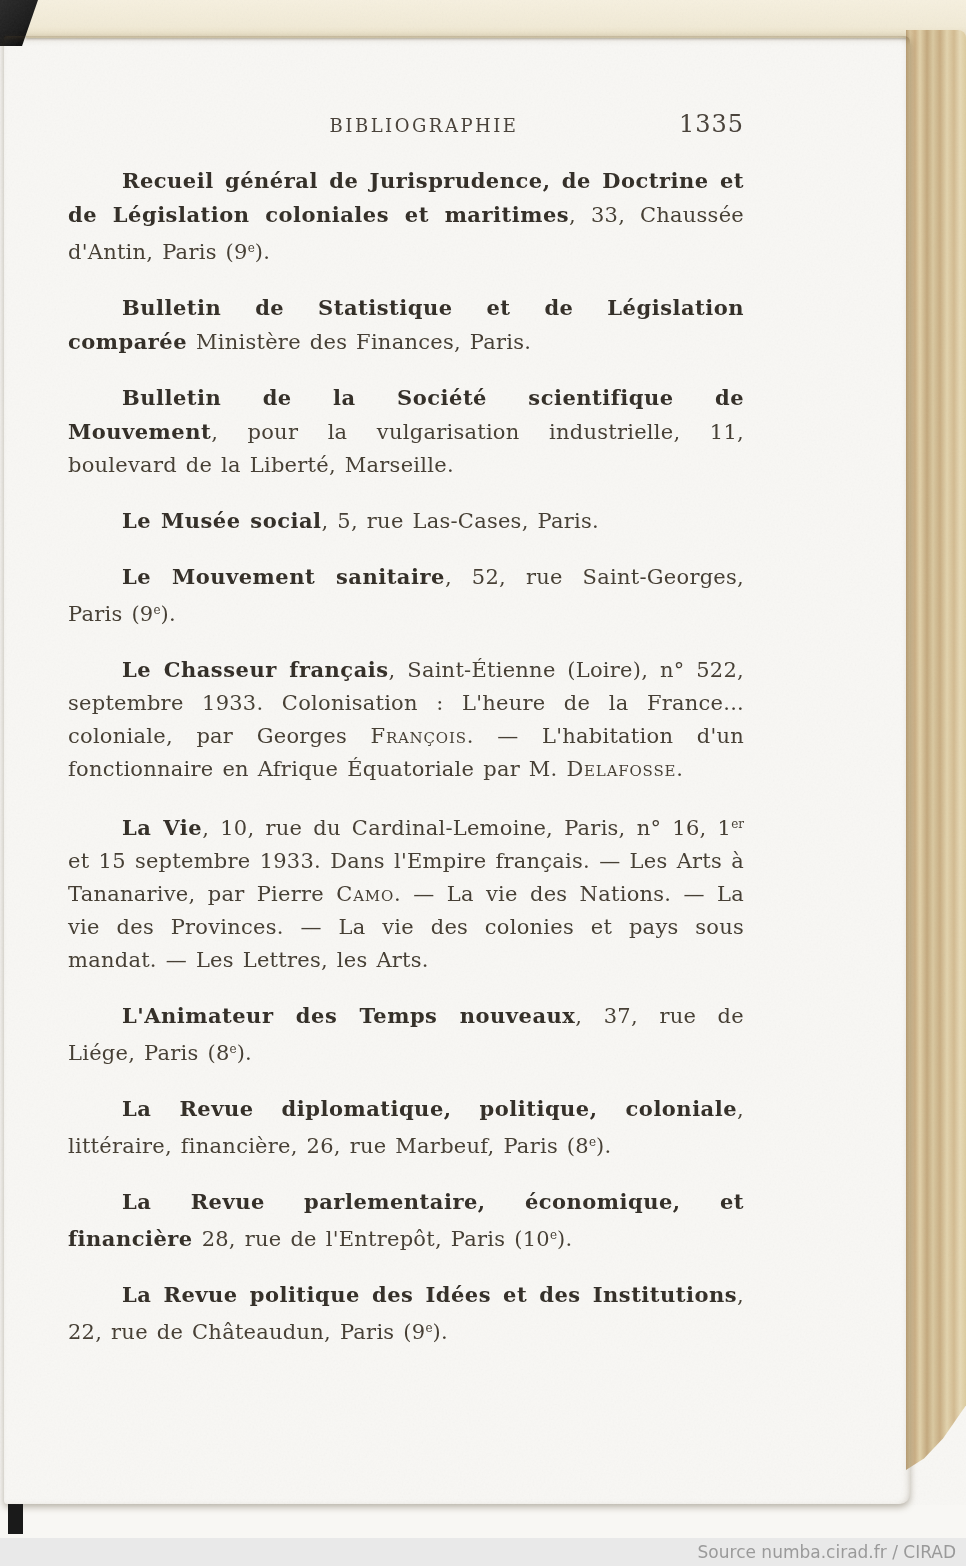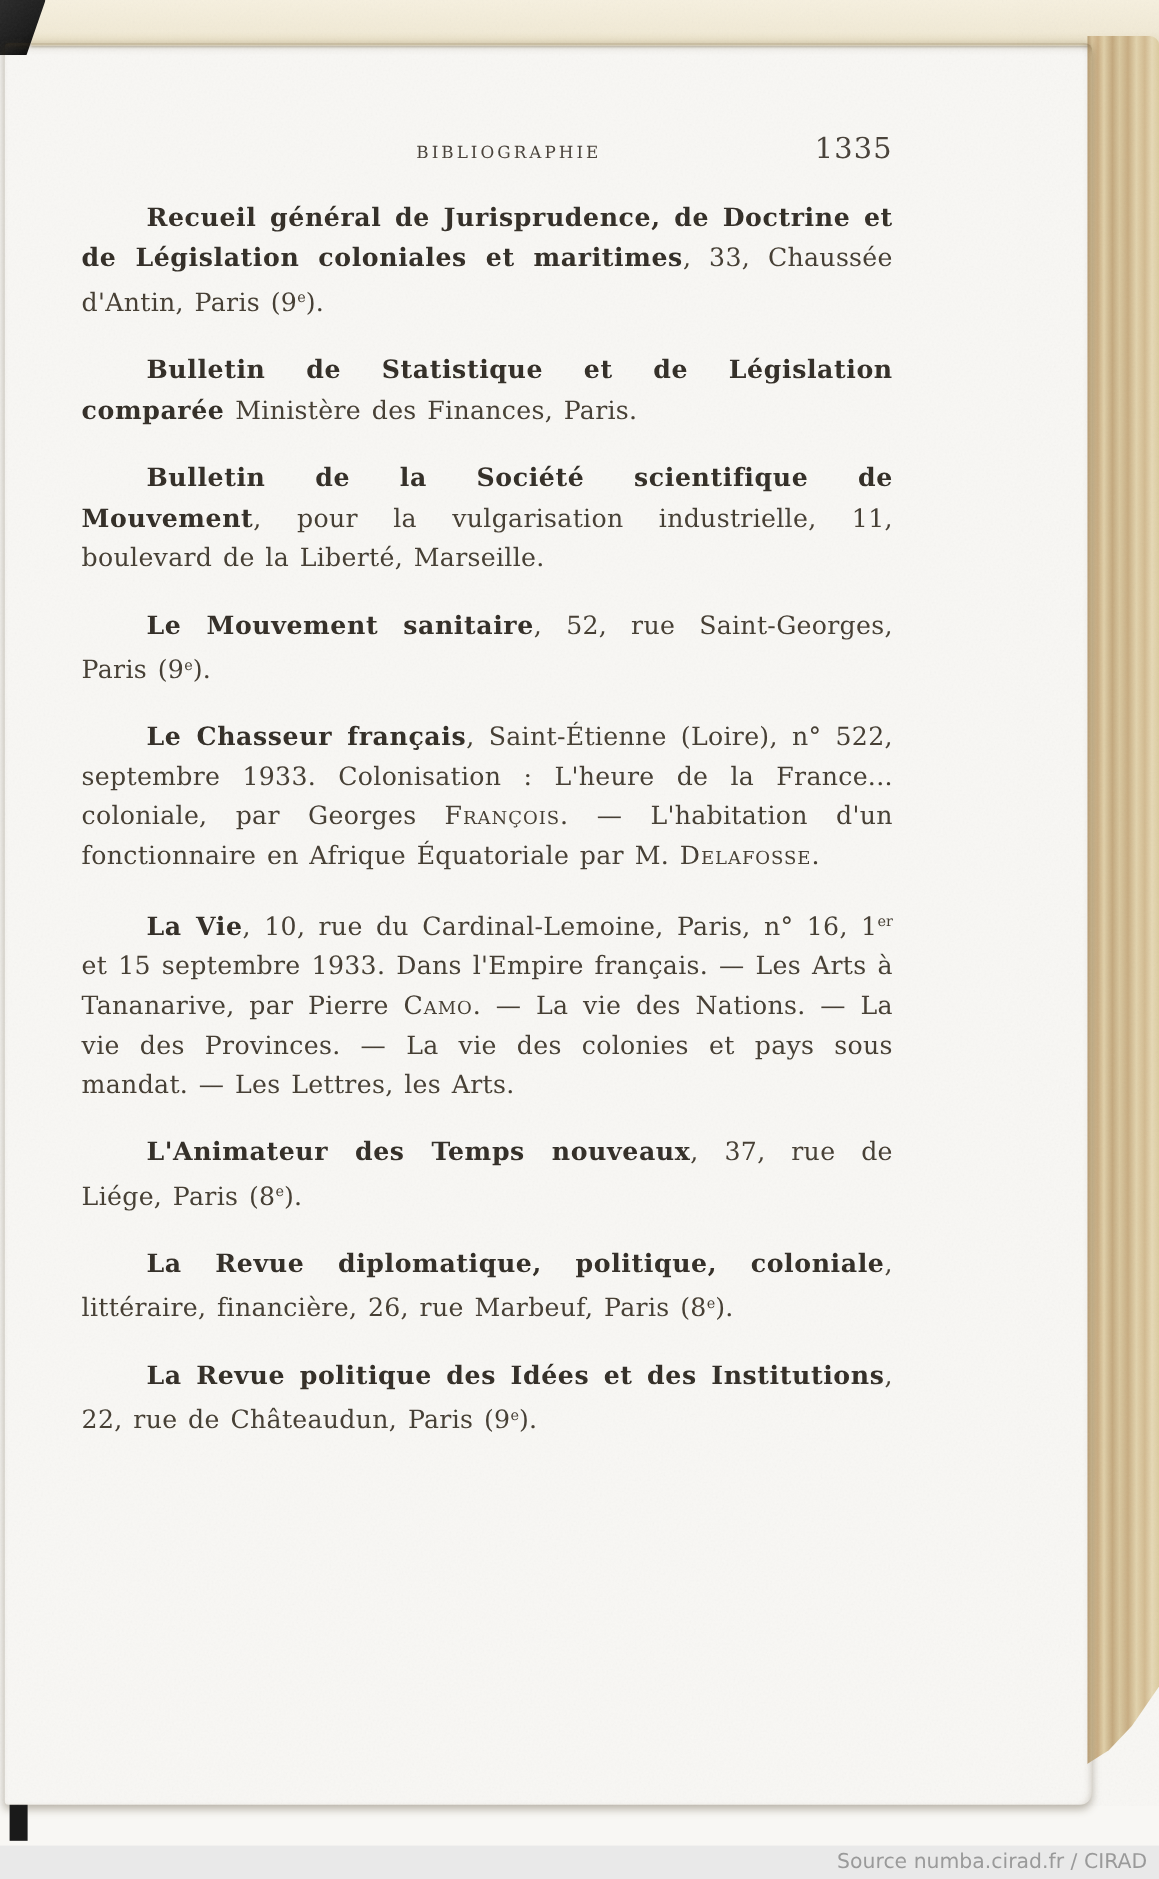--- a/index.html
+++ b/index.html
@@ -68,21 +68,21 @@
     color:var(--ink);
   }
 
   
   .running-head{
     display:grid;grid-template-columns:1fr auto 1fr;align-items:baseline;
     margin-bottom:26px;
   }
   .head-title{
     grid-column:2;
-    font-size:14px;letter-spacing:2.5px;color:#474038;
+    font-size:18px;letter-spacing:2.5px;color:#474038;
     transform:translateX(18px);
   }
   .head-page{
     grid-column:3;justify-self:end;
     font-size:24px;color:#474038;letter-spacing:1px;
   }
 
   
   .entries{font-size:21px;line-height:33px;text-align:justify;}
   .entry{
@@ -126,25 +126,27 @@
 
       <div class="running-head">
         <span class="head-title">BIBLIOGRAPHIE</span>
         <span class="head-page">1335</span>
       </div>
 
       <div class="entries" id="entries">
           <p class="entry"><span class="seg-b">Recueil général de Jurisprudence, de Doctrine et de Législation coloniales et maritimes</span><span class="seg-n">, 33, Chaussée d'Antin, Paris (9</span><span class="seg-sup">e</span><span class="seg-n">).</span></p>
           <p class="entry"><span class="seg-b">Bulletin de Statistique et de Législation comparée</span><span class="seg-n"> Ministère des Finances, Paris.</span></p>
           <p class="entry"><span class="seg-b">Bulletin de la Société scientifique de Mouvement</span><span class="seg-n">, pour la vulgarisation industrielle, 11, boulevard de la Liberté, Marseille.</span></p>
+          <p class="entry"><span class="seg-b">Le Musée social</span><span class="seg-n">, 5, rue Las-Cases, Paris.</span></p>
           <p class="entry"><span class="seg-b">Le Mouvement sanitaire</span><span class="seg-n">, 52, rue Saint-Georges, Paris (9</span><span class="seg-sup">e</span><span class="seg-n">).</span></p>
           <p class="entry"><span class="seg-b">Le Chasseur français</span><span class="seg-n">, Saint-Étienne (Loire), n° 522, septembre 1933. Colonisation : L'heure de la France... coloniale, par Georges </span><span class="seg-sc">François</span><span class="seg-n">. — L'habitation d'un fonctionnaire en Afrique Équatoriale par M. </span><span class="seg-sc">Delafosse</span><span class="seg-n">.</span></p>
           <p class="entry"><span class="seg-b">La Vie</span><span class="seg-n">, 10, rue du Cardinal-Lemoine, Paris, n° 16, 1</span><span class="seg-sup">er</span><span class="seg-n"> et 15 septembre 1933. Dans l'Empire français. — Les Arts à Tananarive, par Pierre </span><span class="seg-sc">Camo</span><span class="seg-n">. — La vie des Nations. — La vie des Provinces. — La vie des colonies et pays sous mandat. — Les Lettres, les Arts.</span></p>
           <p class="entry"><span class="seg-b">L'Animateur des Temps nouveaux</span><span class="seg-n">, 37, rue de Liége, Paris (8</span><span class="seg-sup">e</span><span class="seg-n">).</span></p>
           <p class="entry"><span class="seg-b">La Revue diplomatique, politique, coloniale</span><span class="seg-n">, littéraire, financière, 26, rue Marbeuf, Paris (8</span><span class="seg-sup">e</span><span class="seg-n">).</span></p>
+          <p class="entry"><span class="seg-b">La Revue parlementaire, économique, et financière</span><span class="seg-n"> 28, rue de l'Entrepôt, Paris (10</span><span class="seg-sup">e</span><span class="seg-n">).</span></p>
           <p class="entry"><span class="seg-b">La Revue politique des Idées et des Institutions</span><span class="seg-n">, 22, rue de Châteaudun, Paris (9</span><span class="seg-sup">e</span><span class="seg-n">).</span></p>
         </div>
 
     </div>
   </div>
 
   <div class="binding-bottom"></div>
 
   <svg class="texture" xmlns="http://www.w3.org/2000/svg">
     <filter id="grain">

